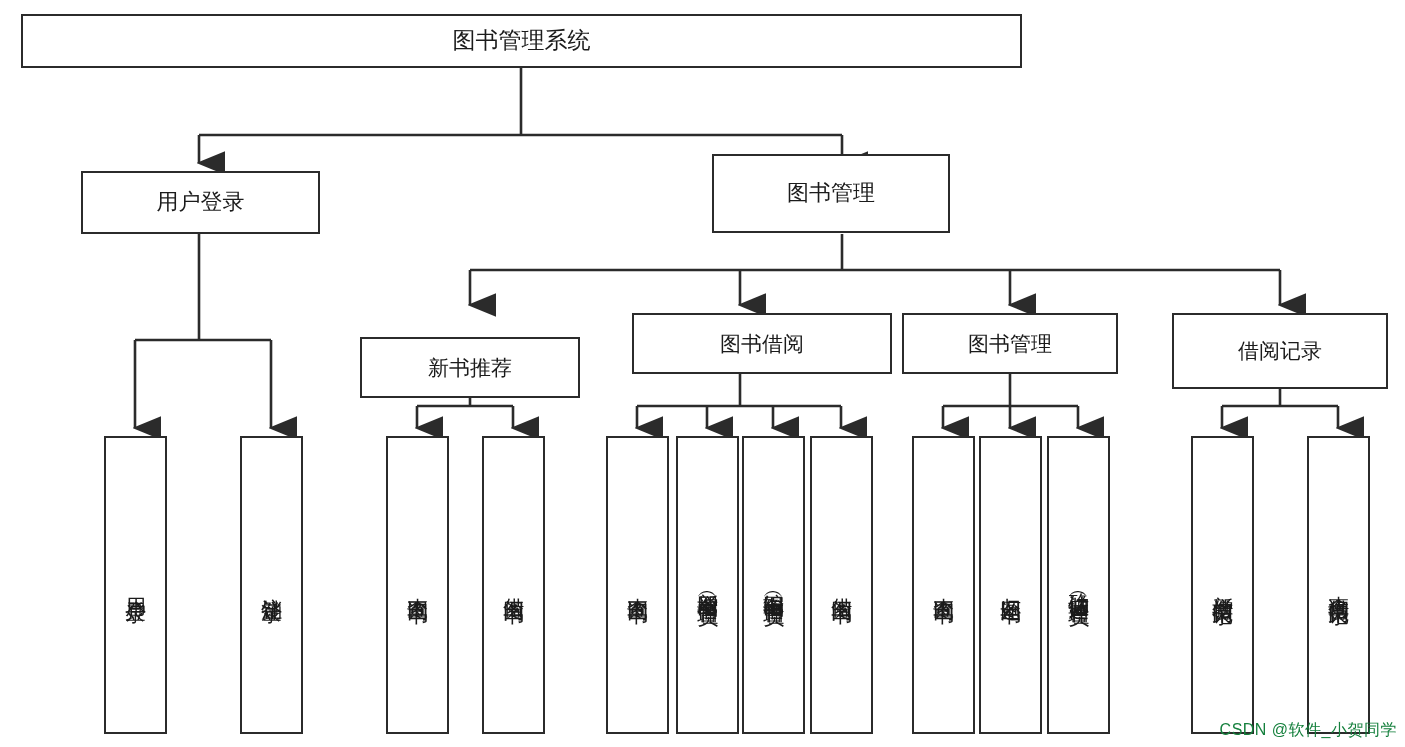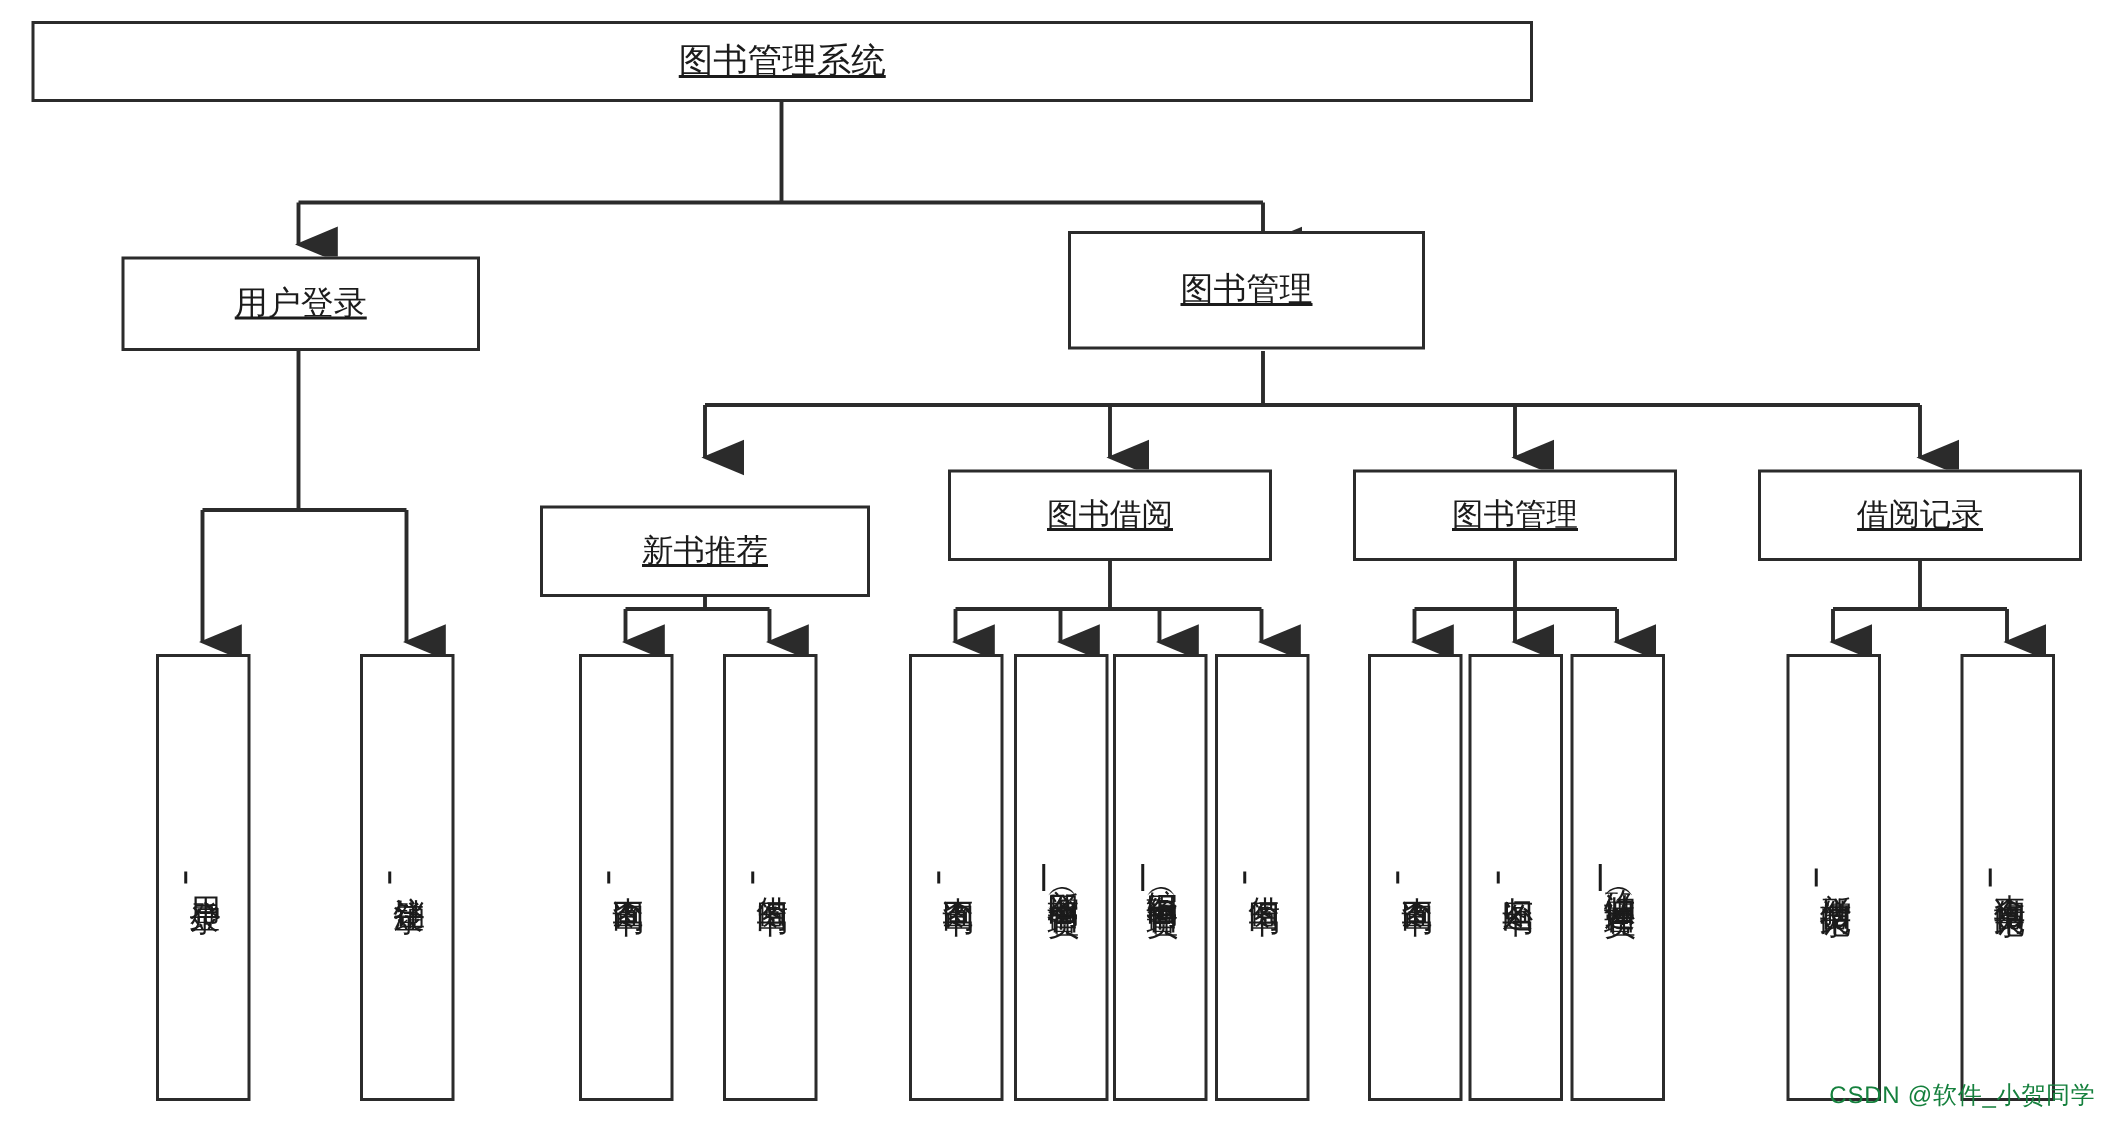--- a/index.html
+++ b/index.html
@@ -27,21 +27,20 @@
   }
   .node {
     position: absolute;
     box-sizing: border-box;
     background: #ffffff;
     border: 2.5px solid #2b2b2b;
     display: flex;
     align-items: center;
     justify-content: center;
     color: #1b1b1b;
-    text-decoration: underline;
   }
   .node .txt {
     display: block;
     text-align: center;
     line-height: 1.12;
     white-space: pre-line;
   }
   
   .lvl0 { }
   .lvl0 .txt { font-size: 23px; }
@@ -134,27 +133,27 @@
   <div class="node lvl1" style="left:81px; top:171px; width:239px; height:63px;">
     <span class="txt">用户登录</span>
   </div>
   <div class="node lvl1" style="left:712px; top:154px; width:238px; height:79px;">
     <span class="txt">图书管理</span>
   </div>
 
   <div class="node lvl2" style="left:360px; top:313px; width:220px; height:61px;margin-top:24px;">
     <span class="txt">新书推荐</span>
   </div>
-  <div class="node lvl2" style="left:632px; top:313px; width:216px; height:61px;">
+  <div class="node lvl2" style="left:632px; top:313px; width:260px; height:61px;">
     <span class="txt">图书借阅</span>
   </div>
   <div class="node lvl2" style="left:902px; top:313px; width:216px; height:61px;">
     <span class="txt">图书管理</span>
   </div>
-  <div class="node lvl2" style="left:1172px; top:313px; width:216px; height:61px;">
+  <div class="node lvl2" style="left:1172px; top:313px; width:216px; height:76px;">
     <span class="txt">借阅记录</span>
   </div>
 
   <div class="node leaf" style="left:104px; top:436px; width:63px; height:298px;">
     <span class="txt">用户登录</span>
   </div>
   <div class="node leaf" style="left:240px; top:436px; width:63px; height:298px;">
     <span class="txt">注销登录</span>
   </div>
 

